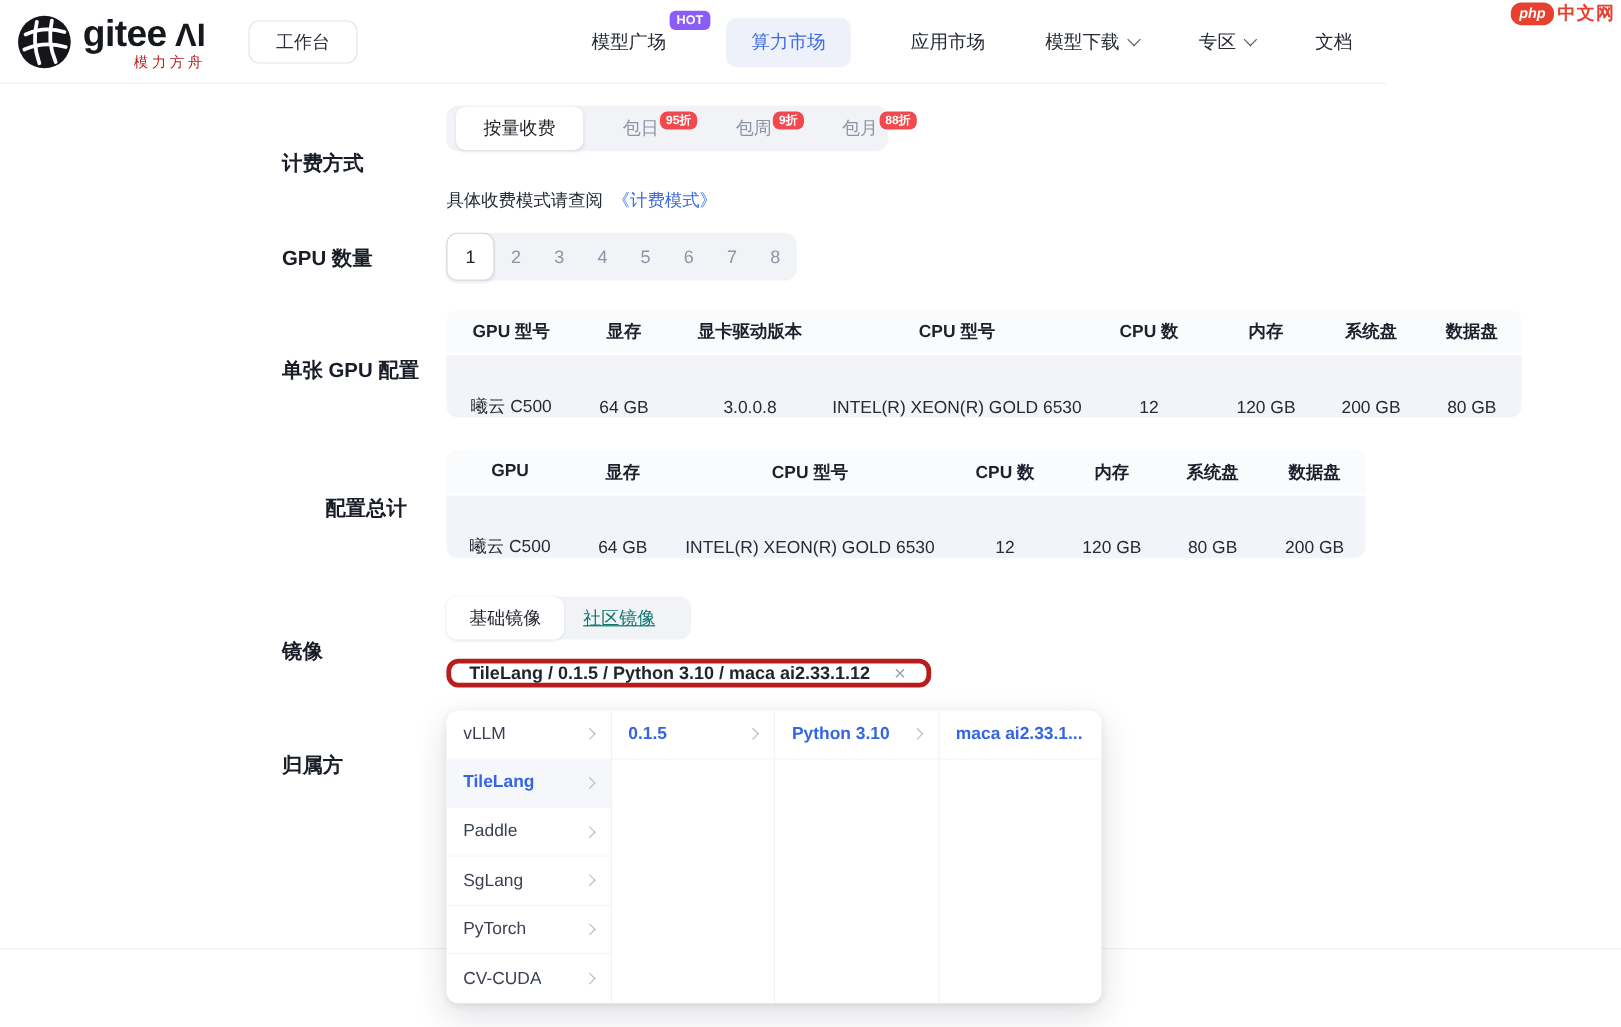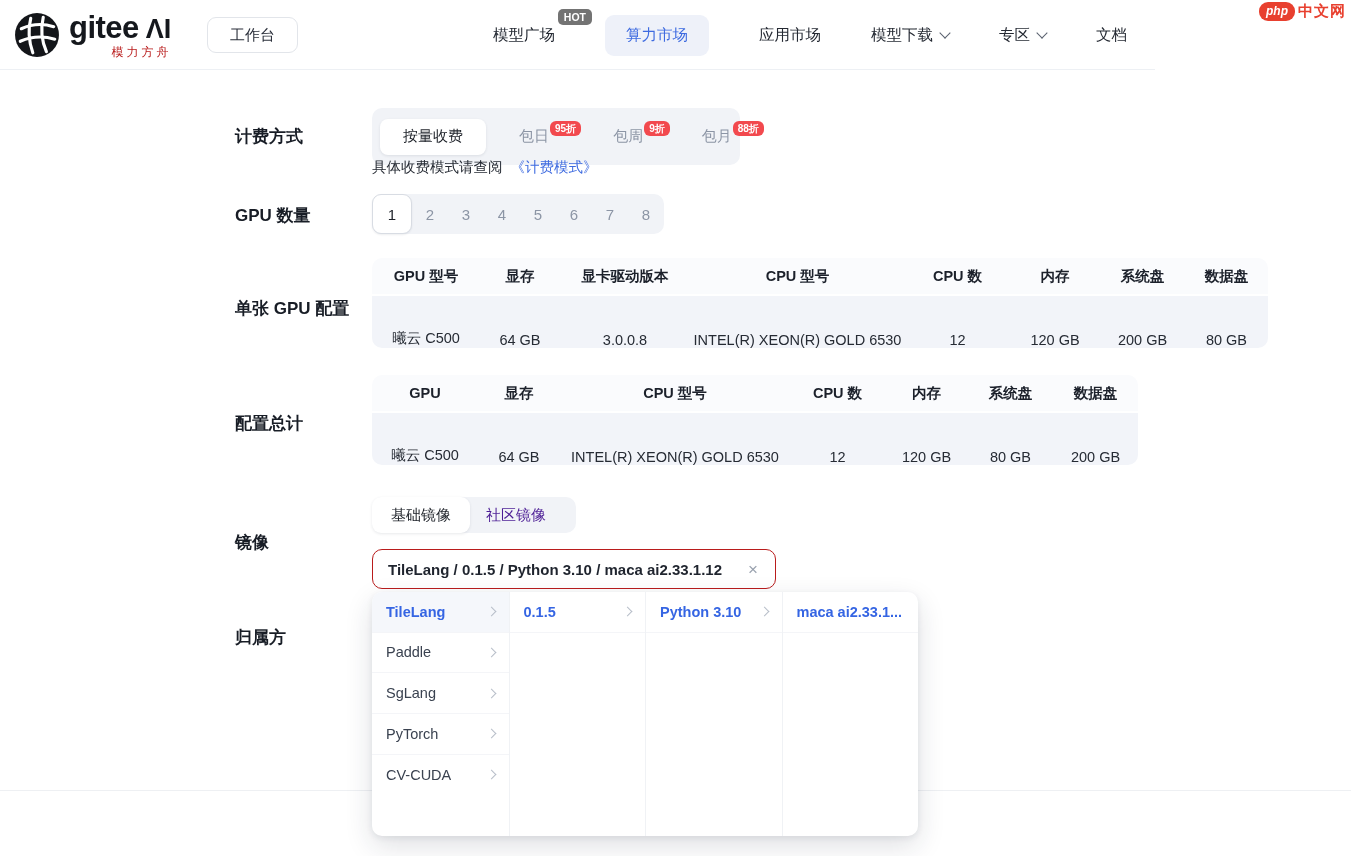--- a/index.html
+++ b/index.html
@@ -16,35 +16,35 @@
   .logo-row { display:flex; align-items:flex-end; }
   .logo-name { font-size:31px; font-weight:800; letter-spacing:-0.5px; color:#15181d; }
   .logo-ai { font-size:27px; font-weight:800; margin-left:7px; color:#15181d; }
   .logo-sub { text-align:right; font-size:12px; letter-spacing:3px; color:#b91c1c; margin-top:3px; }
   .workbench-btn { position:absolute; left:207px; top:17px; height:36px; padding:0 22px;
                    display:flex; align-items:center; border:1px solid #e2e5ea; border-radius:9px;
                    font-size:15px; color:#2a2f3a; background:#fff; cursor:pointer; }
   .nav { position:absolute; right:28px; top:0; height:70px; display:flex; align-items:center; gap:50px; }
   .nav-item { position:relative; font-size:15.5px; color:#252a33; cursor:pointer; display:flex; align-items:center; white-space:nowrap; }
   .nav-item.active { background:#eef1f9; color:#3e6be0; border-radius:9px; padding:10px 21px;text-align:center; }
-  .hot-badge { position:absolute; top:-16px; right:-37px; background:#737373; color:#fff;
+  .hot-badge { position:absolute; top:-16px; right:-37px; background:#8b5cf6; color:#fff;
                font-size:10.5px; font-weight:700; padding:3px 6px; border-radius:5px; line-height:1; }
   .chev-down { width:8px; height:8px; border-right:1.5px solid #59616e; border-bottom:1.5px solid #59616e;
                transform:rotate(45deg); display:inline-block; margin-left:8px; margin-top:-4px; }
   .watermark { position:absolute; right:5px; top:2px; display:flex; align-items:center; gap:3px; z-index:4; }
   .wm-php { background:#e8402f; color:#fff; font-weight:700; font-style:italic; font-size:12px;
             padding:2px 7px; border-radius:9px; line-height:1.2; }
   .wm-text { color:#e8402f; font-weight:800; font-size:15px; letter-spacing:1px; }
 
   
   .form-label { position:absolute; left:235px; font-size:17px; font-weight:700; color:#181d26; white-space:nowrap; }
 
   
   .seg-group { position:absolute; background:#f1f3f7; border-radius:10px; display:flex; align-items:center; }
-  .billing-group { left:372px; top:108px; width:368px; height:57px; padding-left:8px; }
+  .billing-group { left:372px; top:88px; width:368px; height:38px; padding-left:8px; }
   .seg-selected { background:#fff; border-radius:8px; height:36px; display:flex; align-items:center;
                   padding:0 23px; font-size:15px; color:#1c2027; box-shadow:0 1px 3px rgba(30,40,60,.10);
                   cursor:pointer; white-space:nowrap; }
   .seg-option { color:#8c95a5; font-size:15px; margin-left:33px; cursor:pointer; position:relative; white-space:nowrap; }
   .disc-badge { position:relative; top:-9px; left:1px; background:#f2494e; color:#fff; font-size:10px;
                 font-weight:700; padding:2px 5px; border-radius:6px; line-height:1; }
   .billing-note { position:absolute; left:372px; top:158px; font-size:14.5px; color:#252a33; }
   .billing-link { color:#3e6be0; margin-left:8px; cursor:pointer; }
 
   
@@ -69,23 +69,23 @@
   .t2 { left:372px; top:375px; width:766px; }
   .t2 .spec-cell:nth-child(1){width:106px;} .t2 .spec-cell:nth-child(2){width:82px;}
   .t2 .spec-cell:nth-child(3){width:230px;} .t2 .spec-cell:nth-child(4){width:95px;}
   .t2 .spec-cell:nth-child(5){width:83px;}  .t2 .spec-cell:nth-child(6){width:85px;}
   .t2 .spec-cell:nth-child(7){width:85px;}
 
   
   .mirror-group { left:372px; top:497px; height:36px; padding-right:14px; }
   .mirror-selected { background:#fff; border-radius:9px; height:36px; display:flex; align-items:center;
                      padding:0 19px; font-size:15px; color:#1c2027; box-shadow:0 1px 3px rgba(30,40,60,.10); cursor:pointer; }
-  .mirror-option { color:#4c1d95; font-size:15px; padding:0 16px; cursor:pointer; }
-  .select-box { position:absolute; left:372px; top:549px; width:404px; height:40px; background:#fff;
-                border:1px solid #b91c1c; border-radius:10px; display:flex; align-items:center;
+  .mirror-option { color:#0f766e; font-size:15px; padding:0 16px; cursor:pointer;text-decoration:underline; }
+  .select-box { position:absolute; left:372px; top:549px; width:404px; height:24px; background:#fff;
+                border:4px solid #b91c1c; border-radius:10px; display:flex; align-items:center;
                 padding:0 15px; cursor:pointer; }
   .select-value { font-size:15px; font-weight:600; color:#1f242e; white-space:nowrap; }
   .select-clear { margin-left:auto; color:#9aa2af; font-size:17px; line-height:1; cursor:pointer; padding:2px; }
 
   
   .cascader { position:absolute; left:372px; top:592px; width:546px; height:244px; background:#fff;
               border-radius:10px; box-shadow:0 10px 28px rgba(25,35,60,.14), 0 2px 6px rgba(25,35,60,.08);
               display:flex; z-index:6; overflow:hidden; }
   .casc-col { width:136.5px; display:flex; flex-direction:column; }
   .casc-col + .casc-col { border-left:1px solid #f0f2f5; }
@@ -152,21 +152,21 @@
   </div>
 
   <div class="watermark">
     <span class="wm-php">php</span>
     <span class="wm-text">中文网</span>
   </div>
 
   <div class="form-label" style="top:125px;">计费方式</div>
   <div class="form-label" style="top:204px;">GPU 数量</div>
   <div class="form-label" style="top:297px;">单张 GPU 配置</div>
-  <div class="form-label" style="top:412px;">配置总计</div>
+  <div class="form-label" style="top:412px;margin-left:36px;">配置总计</div>
   <div class="form-label" style="top:531px;">镜像</div>
   <div class="form-label" style="top:626px;">归属方</div>
 
   <div class="seg-group billing-group">
     <div class="seg-selected">按量收费</div>
     <div class="seg-option">
       <span>包日</span><span class="disc-badge">95折</span>
     </div>
     <div class="seg-option">
       <span>包周</span><span class="disc-badge">9折</span>
@@ -239,20 +239,24 @@
     <div class="mirror-option">社区镜像</div>
   </div>
 
   <div class="select-box">
     <span class="select-value">TileLang / 0.1.5 / Python 3.10 / maca ai2.33.1.12</span>
     <span class="select-clear">×</span>
   </div>
 
   <div class="cascader">
     <div class="casc-col">
+      <div class="casc-item">
+        <span class="casc-label">vLLM</span>
+        <span class="chev-right"></span>
+      </div>
       <div class="casc-item selected">
         <span class="casc-label">TileLang</span>
         <span class="chev-right"></span>
       </div>
       <div class="casc-item">
         <span class="casc-label">Paddle</span>
         <span class="chev-right"></span>
       </div>
       <div class="casc-item">
         <span class="casc-label">SgLang</span>

